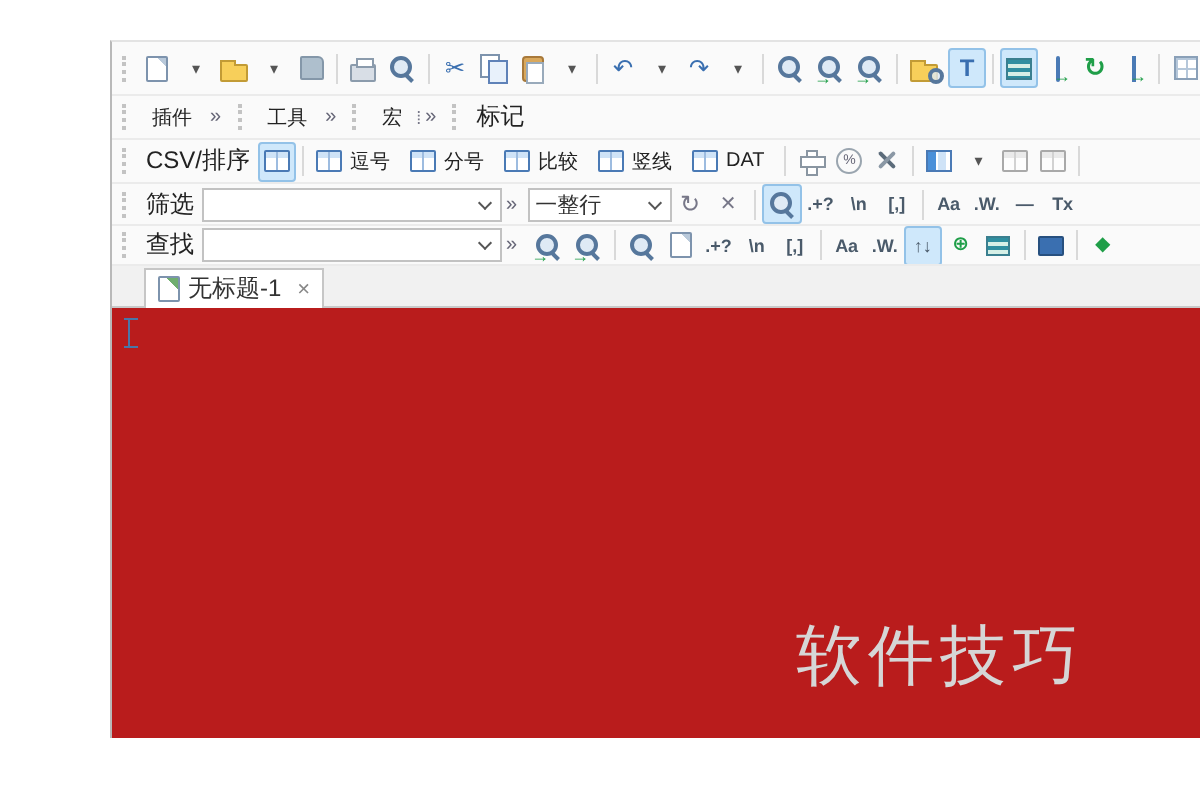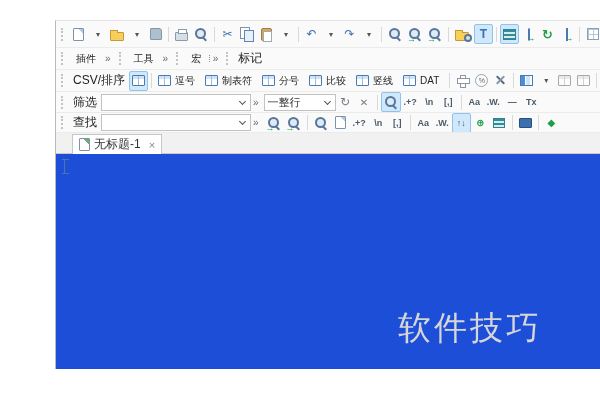--- a/index.html
+++ b/index.html
@@ -107,21 +107,21 @@
 
   
   .tabbar{height:21px;background:#f1f1f1;display:flex;align-items:flex-end;
     border-bottom:1px solid #c9c9c9;flex:none;padding-left:16px}
   .tab{display:flex;align-items:center;gap:4px;background:#fff;
     border:1px solid #c6c6c6;border-bottom:none;height:20px;padding:0 6px;
     margin-bottom:-1px;position:relative;z-index:2}
   .tabclose{color:#888;font-size:11px;margin-left:4px}
 
   
-  .editor{flex:1;background:#1d4ed8;position:relative;overflow:hidden}
+  .editor{flex:1;background:#b91c1c;position:relative;overflow:hidden}
   .caret{position:absolute;left:6px;top:5px;width:7px;height:15px;
     border-top:1px solid #4a76a8;border-bottom:1px solid #4a76a8}
   .caret::before{content:"";position:absolute;left:2px;top:0;width:1px;height:100%;
     background:#4a76a8}
   .watermark{position:absolute;left:342px;top:152px;font-size:33px;color:#d6d6d6;
     letter-spacing:3px;font-weight:400;white-space:nowrap}
 </style>
 </head>
 <body>
 
@@ -248,24 +248,20 @@
     <span class="tb active">
         <span class="tbl"></span>
       </span>
     <span class="sep"></span>
     <span class="tb">
         <span class="tbl"></span>
         <span class="lbl">逗号</span>
       </span>
     <span class="tb">
         <span class="tbl"></span>
-        <span class="lbl">制表符</span>
-      </span>
-    <span class="tb">
-        <span class="tbl"></span>
         <span class="lbl">分号</span>
       </span>
     <span class="tb">
         <span class="tbl"></span>
         <span class="lbl">比较</span>
       </span>
     <span class="tb">
         <span class="tbl"></span>
         <span class="lbl">竖线</span>
       </span>

